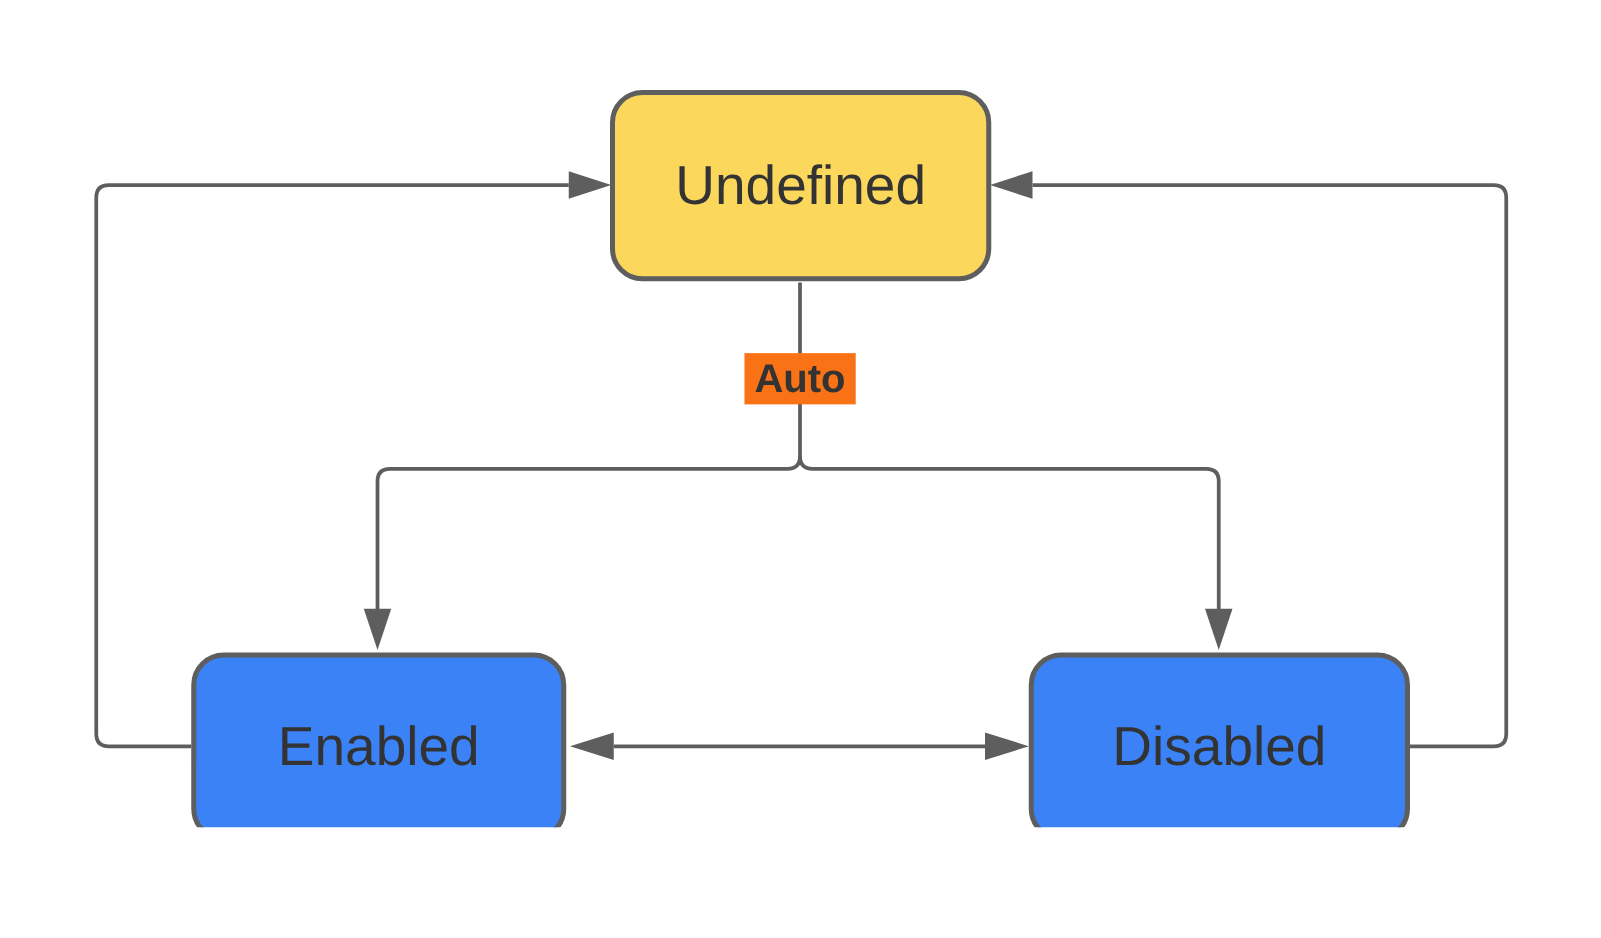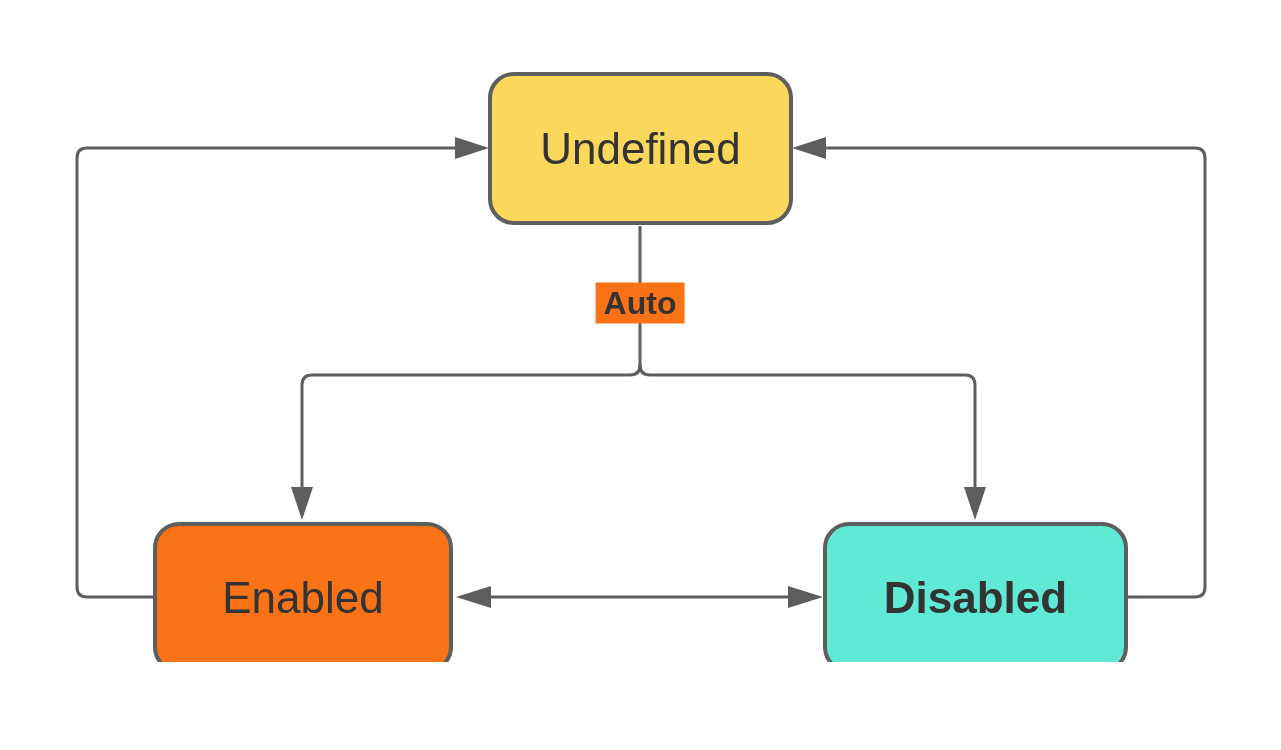--- a/index.html
+++ b/index.html
@@ -94,23 +94,23 @@
       <path d="M 491 597 H 790"></path>
       <polygon points="456,597 491,586 491,608"></polygon>
       <polygon points="823,597 788,586 788,608"></polygon>
     </g>
   </svg>
 
   <div class="node node-undefined" style="background-color: rgb(251, 215, 92);">
     <span>Undefined</span>
   </div>
 
-  <div class="node node-enabled" style="background-color: #f97316;">
+  <div class="node node-enabled" style="background-color: #3b82f6;">
     <span>Enabled</span>
   </div>
 
-  <div class="node node-disabled" style="background-color: #5eead4; font-weight: bold;">
+  <div class="node node-disabled" style="background-color: #3b82f6;">
     <span>Disabled</span>
   </div>
 
   <div class="edge-label">Auto</div>
 
 </div>
 
 </body></html>

